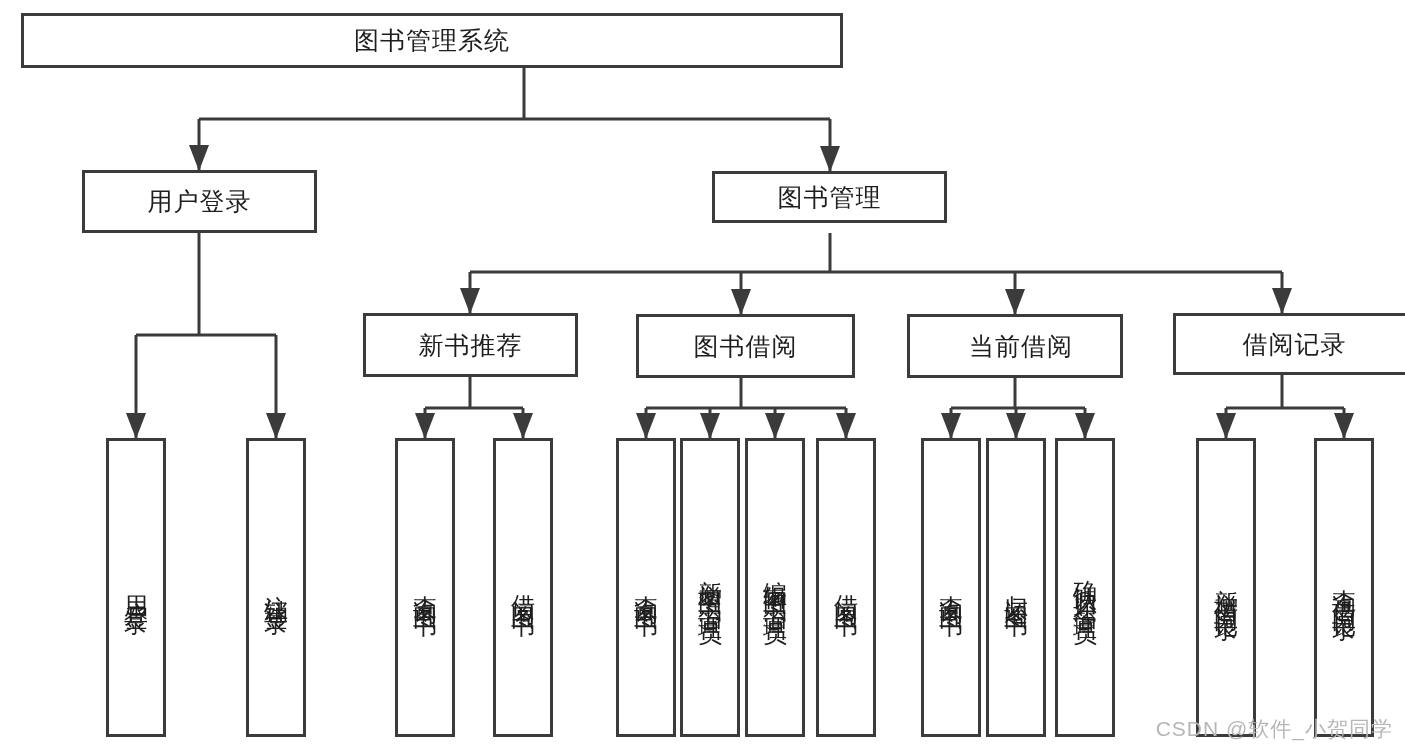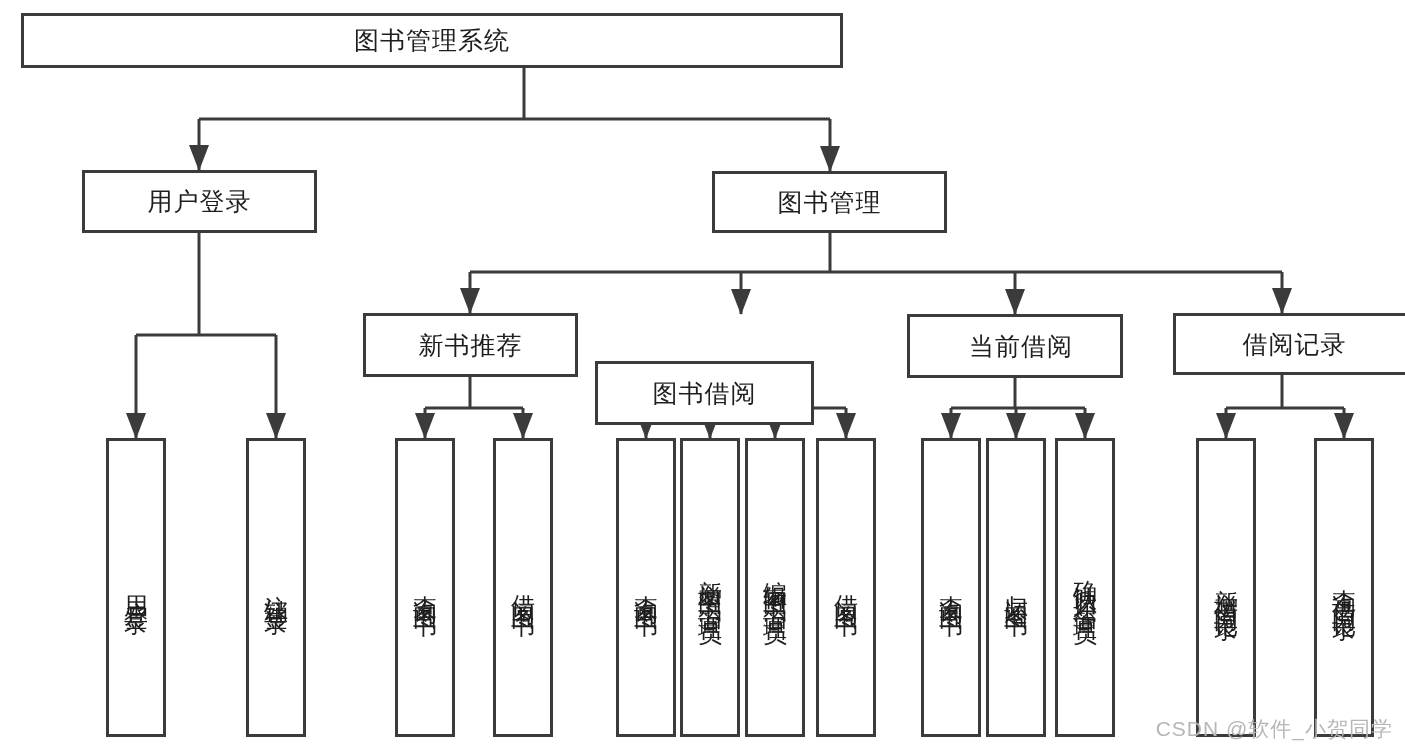--- a/index.html
+++ b/index.html
@@ -107,28 +107,28 @@
     <path class="edge" d="M1344,408 V438" marker-end="url(#arrow)"></path>
   </svg>
 
   <div class="node" style="left:21px; top:13px; width:822px; height:55px;">
     <span>图书管理系统</span>
   </div>
 
   <div class="node" style="left:82px; top:170px; width:235px; height:63px;">
     <span>用户登录</span>
   </div>
-  <div class="node" style="left:712px; top:171px; width:235px; height:62px;">
+  <div class="node" style="left:712px; top:171px; width:235px; height:52px;">
     <span>图书管理</span>
   </div>
 
   <div class="node" style="left:363px; top:313px; width:215px; height:64px;">
     <span>新书推荐</span>
   </div>
-  <div class="node" style="left:595px; top:314px; width:219px; height:64px;margin-top:47px;">
+  <div class="node" style="left:636px; top:314px; width:219px; height:64px;">
     <span>图书借阅</span>
   </div>
   <div class="node" style="left:907px; top:314px; width:216px; height:64px;padding-left:12px;">
     <span>当前借阅</span>
   </div>
   <div class="node" style="left:1173px; top:313px; width:243px; height:62px;">
     <span>借阅记录</span>
   </div>
 
   <div class="node leaf" style="left:106px; top:438px; width:60px; height:299px;">

